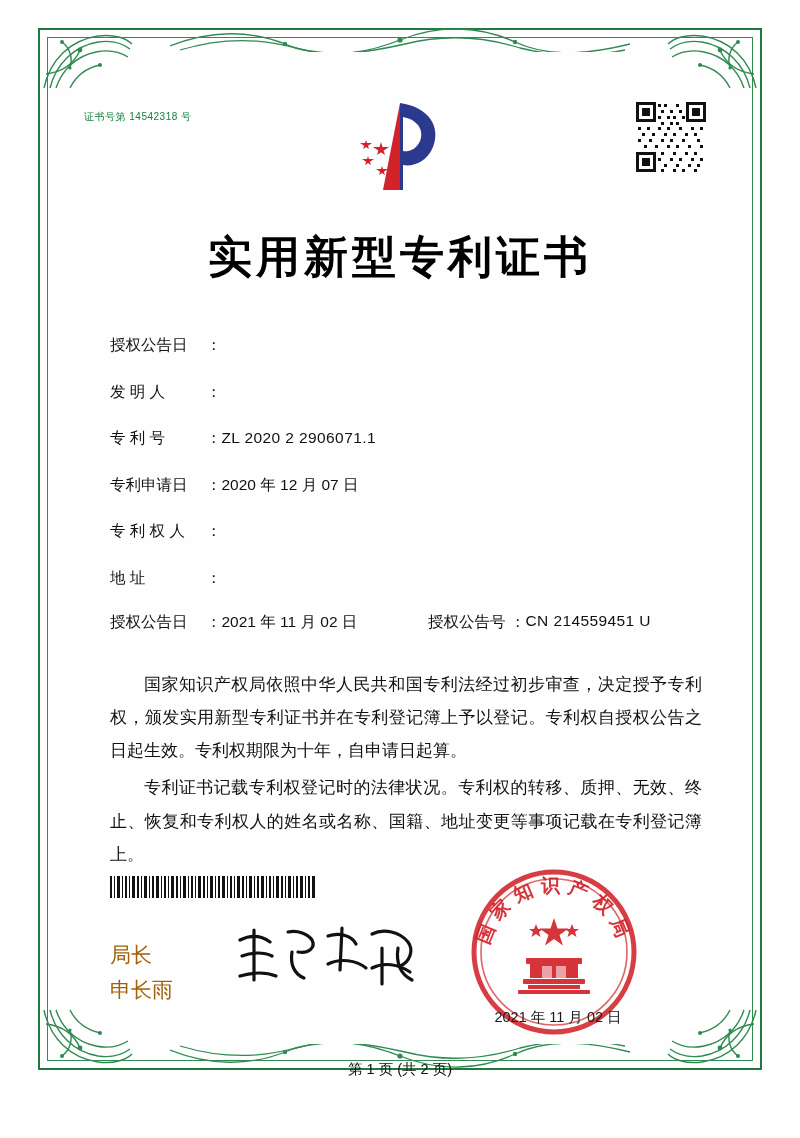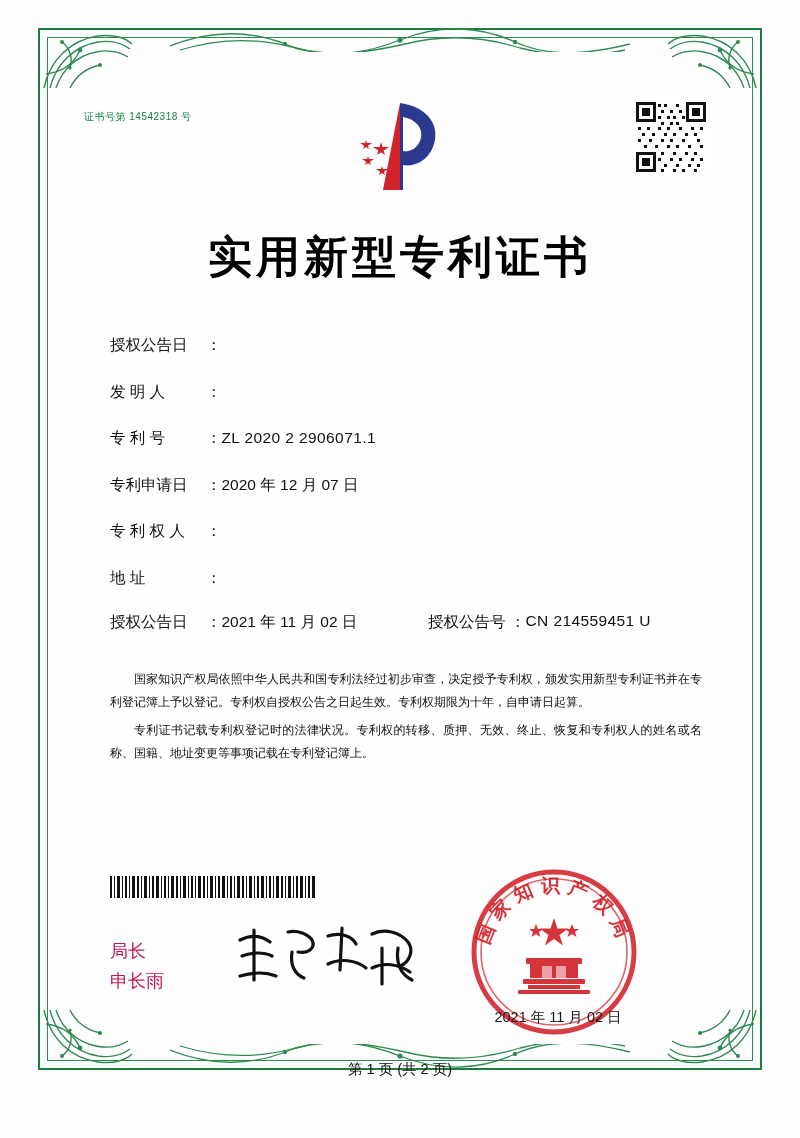--- a/index.html
+++ b/index.html
@@ -150,21 +150,21 @@
   }
   .two-col .col-a { flex: 0 0 318px; display: flex; }
   .two-col .col-b { flex: 1 1 auto; display: flex; }
 
   
   .paragraphs {
     position: absolute;
     left: 110px;
     top: 668px;
     width: 592px;
-    font-size: 12px;
+    font-size: 17px;
     line-height: 1.95;
     font-family: "DejaVu Serif", serif;
     color: #111;
     text-align: justify;
   }
   .paragraphs p {
     margin: 0 0 4px 0;
     text-indent: 2em;
   }
 
@@ -176,24 +176,24 @@
     width: 205px;
     height: 22px;
   }
   .barcode svg { display:block; width:100%; height:100%; }
 
   
   .sign-label {
     position: absolute;
     left: 110px;
     top: 938px;
-    font-size: 18px;
-    font-family: Liberation Mono, monospace;
+    font-size: 21px;
+    font-family: Liberation Sans, sans-serif;
     line-height: 1.65;
-    color: #be185d;
+    color: #a16207;
   }
   .signature {
     position: absolute;
     left: 232px;
     top: 918px;
     width: 190px;
     height: 75px;
     color: #111;
   }
   .signature svg { display:block; }

